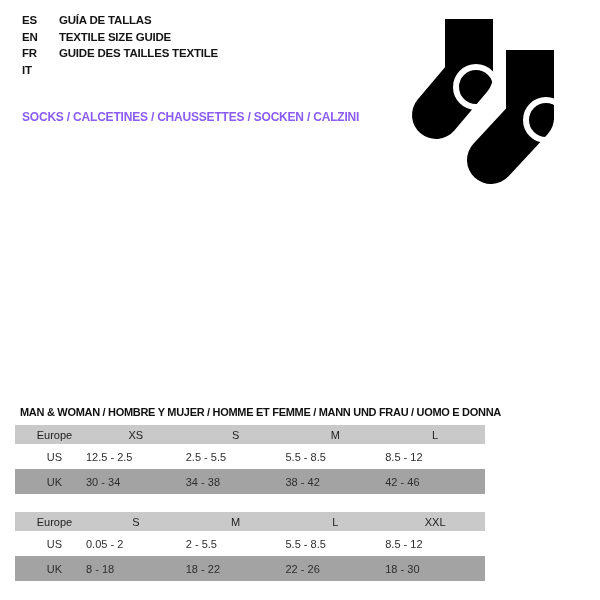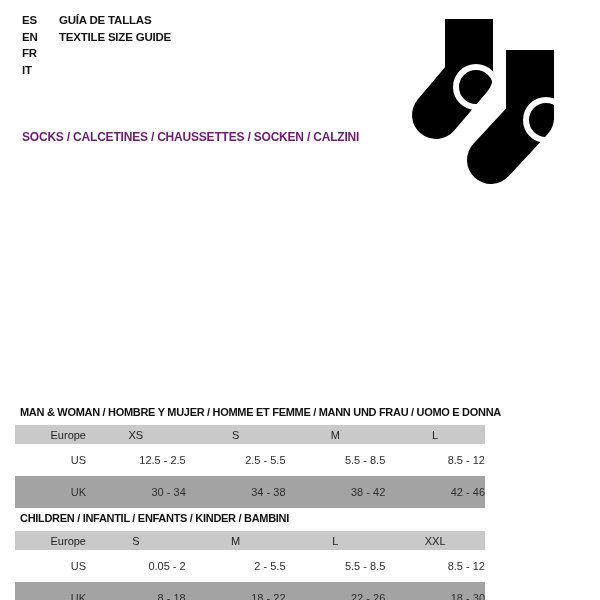--- a/index.html
+++ b/index.html
@@ -7,58 +7,59 @@
   body {
     width:600px; height:600px; position:relative; overflow:hidden;
     font-family:"Liberation Sans", sans-serif; color:#141414;
   }
   .lang-block { position:absolute; left:22px; top:14px; }
   .lang-row { display:flex; align-items:baseline; height:16.7px; }
   .lang-code { width:37px; font-size:11.5px; font-weight:700; letter-spacing:-0.2px; }
   .lang-label { font-size:11.5px; font-weight:700; letter-spacing:-0.2px; white-space:nowrap; }
   .category-line {
     position:absolute; left:22px; top:110px;
-    font-size:12px; font-weight:700; letter-spacing:-0.2px; color:#701a75; white-space:nowrap;margin-top:20px;
+    font-size:12px; font-weight:700; letter-spacing:-0.2px; color:#8b5cf6; white-space:nowrap;
   }
   .socks-svg { position:absolute; left:0; top:0; width:600px; height:600px; }
   .sock-black { fill:#000; }
   .sock-foot { stroke:#000; stroke-width:48; stroke-linecap:round; fill:none; }
   .sock-halo-rect { fill:#fff; stroke:#fff; stroke-width:11; }
   .sock-halo-foot { stroke:#fff; stroke-width:59; stroke-linecap:round; fill:none; }
   .heel-ring { fill:none; stroke:#fff; stroke-width:6; }
   .table-section { position:absolute; left:15px; width:470px; }
   #mw-section { top:406px; }
   #ch-section { top:512px; }
   .table-title {
     padding-left:5px; font-size:11px; line-height:13px; font-weight:700;
     letter-spacing:-0.3px; color:#101010; white-space:nowrap; margin-bottom:6px;
   }
   table { width:470px; border-collapse:collapse; table-layout:fixed; }
   col.c-region { width:71px; }
   thead tr { background:#c9c9c9; height:19px; }
   th { font-weight:400; font-size:11px; color:#222; text-align:center; }
-  tbody tr { height:32px; background:#fff; }
+  tbody tr { height:25px; background:#fff; }
   tbody tr.alt { background:#a3a3a3; }
-  td { font-size:11px; color:#2e2e2e; text-align:right; }
-  .region { text-align:right; padding-left:8px; }
+  td { font-size:11px; color:#2e2e2e; text-align:left; }
+  .region { text-align:center; padding-left:8px; }
 </style>
 </head>
 <body>
 
 <div class="lang-block">
   <div class="lang-row">
     <span class="lang-code">ES</span>
     <span class="lang-label">GUÍA DE TALLAS</span>
   </div>
   <div class="lang-row">
     <span class="lang-code">EN</span>
     <span class="lang-label">TEXTILE SIZE GUIDE</span>
   </div>
   <div class="lang-row">
     <span class="lang-code">FR</span>
+    <span class="lang-label">GUIDE DES TAILLES TEXTILE</span>
   </div>
   <div class="lang-row">
     <span class="lang-code">IT</span>
   </div>
 </div>
 
 <div class="category-line">SOCKS / CALCETINES / CHAUSSETTES / SOCKEN / CALZINI</div>
 
 <svg class="socks-svg" viewBox="0 0 600 600" xmlns="http://www.w3.org/2000/svg" aria-hidden="true">
 
@@ -109,21 +110,20 @@
         <td>30 - 34</td>
         <td>34 - 38</td>
         <td>38 - 42</td>
         <td>42 - 46</td>
       </tr>
     </tbody>
   </table>
 </section>
 
 <section class="table-section" id="ch-section">
-  <div class="table-title">CHILDREN / INFANTIL / ENFANTS / KINDER / BAMBINI</div>
   <table>
     <colgroup>
         <col class="c-region">
         <col>
         <col>
         <col>
         <col>
       </colgroup>
     <thead>
       <tr>

